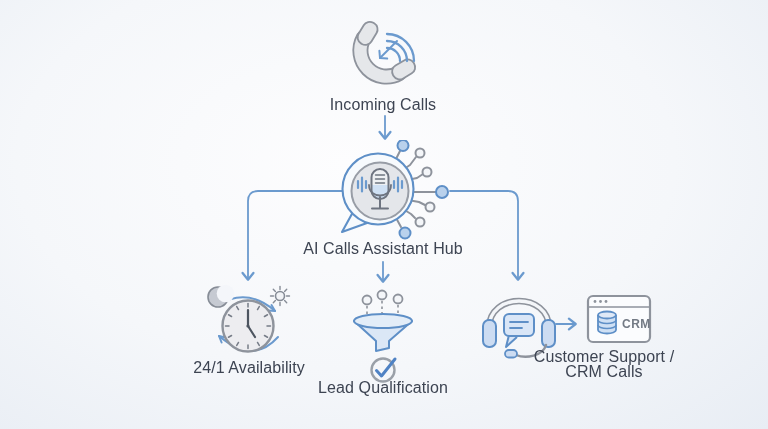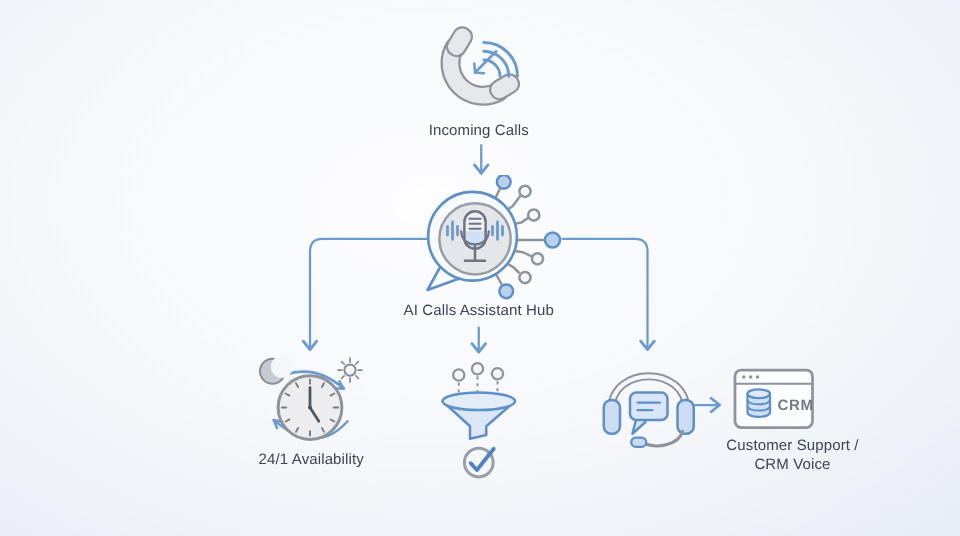--- a/index.html
+++ b/index.html
@@ -4,21 +4,21 @@
 <style>
   html,body{margin:0;padding:0;}
   .canvas{
     position:relative;width:768px;height:429px;overflow:hidden;
     background:radial-gradient(ellipse at 45% 38%, #fdfdfe 0%, #f5f7fa 55%, #e8edf4 100%);
     font-family:"Liberation Sans", sans-serif;
   }
   .abs{position:absolute;}
   .label{
     position:absolute;width:200px;text-align:center;
-    font-size:12px;color:#3d4452;letter-spacing:.1px;line-height:15px;
+    font-size:16px;color:#3d4452;letter-spacing:.1px;line-height:15px;
   }
 </style>
 </head>
 <body>
 
 <div class="canvas">
 
   <svg class="abs" style="left:0;top:0" width="768" height="429" viewBox="0 0 768 429">
     <defs>
       <marker id="arw" viewBox="0 0 10 10" refX="6" refY="5" markerWidth="7.5" markerHeight="7.5" orient="auto">
@@ -187,18 +187,19 @@
       <path d="M12,21 L12,36 A9,3.5 0 0 0 30,36 L30,21" fill="#cfe0f4" stroke="#5e8fc7" stroke-width="1.8"></path>
       <path d="M12,26 A9,3.5 0 0 0 30,26 M12,31 A9,3.5 0 0 0 30,31" fill="none" stroke="#5e8fc7" stroke-width="1.6"></path>
       <ellipse cx="21" cy="21" rx="9" ry="3.5" fill="#dfe9f7" stroke="#5e8fc7" stroke-width="1.8"></ellipse>
     </g>
     <text x="36" y="34" font-size="12" font-weight="600" fill="#737a85" letter-spacing="0.5">CRM</text>
   </svg>
 
   <div class="label" style="left:283px;top:97px">Incoming Calls</div>
   <div class="label" style="left:283px;top:241px">AI Calls Assistant Hub</div>
   <div class="label" style="left:149px;top:360px">24/1 Availability</div>
-  <div class="label" style="left:534px;top:349px">
+  <div class="label" style="left:283px;top:380px">Lead Qualification</div>
+  <div class="label" style="left:504px;top:349px">
     <span>Customer Support /</span><br>
-    <span>CRM Voice</span>
+    <span>CRM Calls</span>
   </div>
 
 </div>
 
 </body></html>

